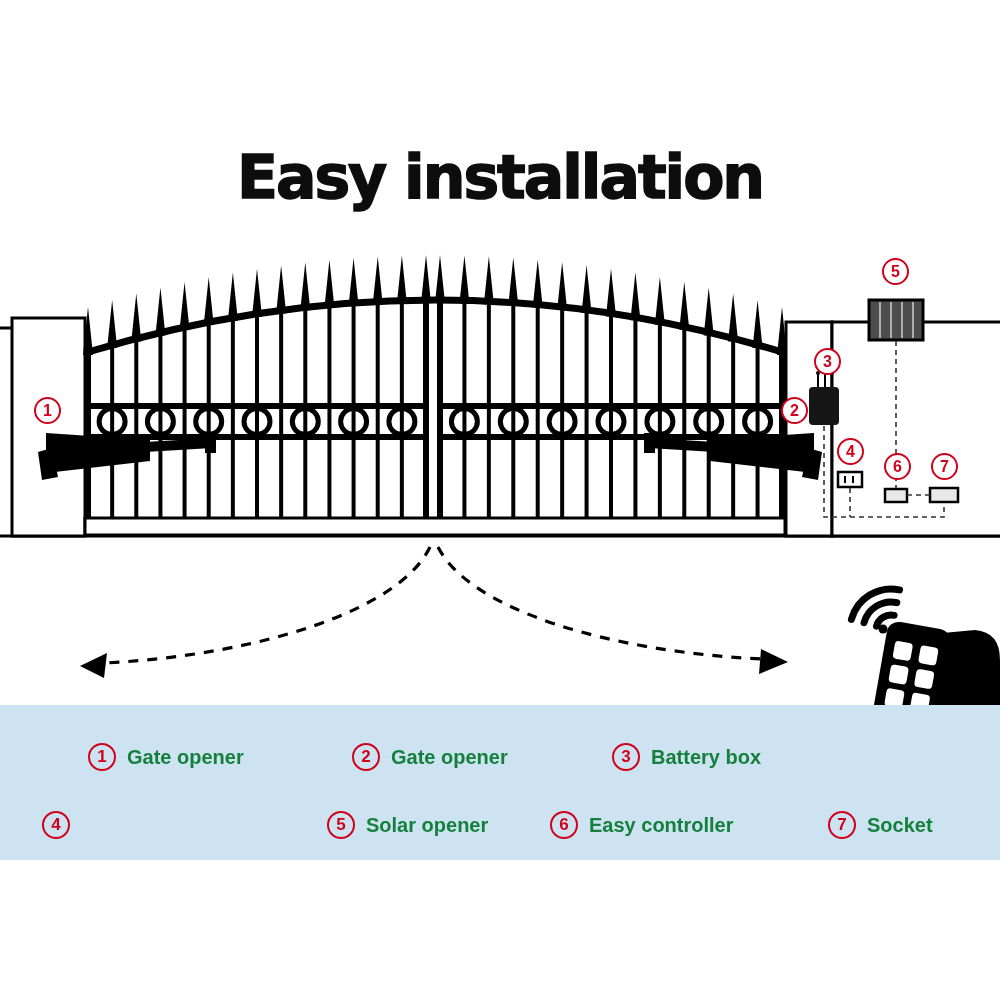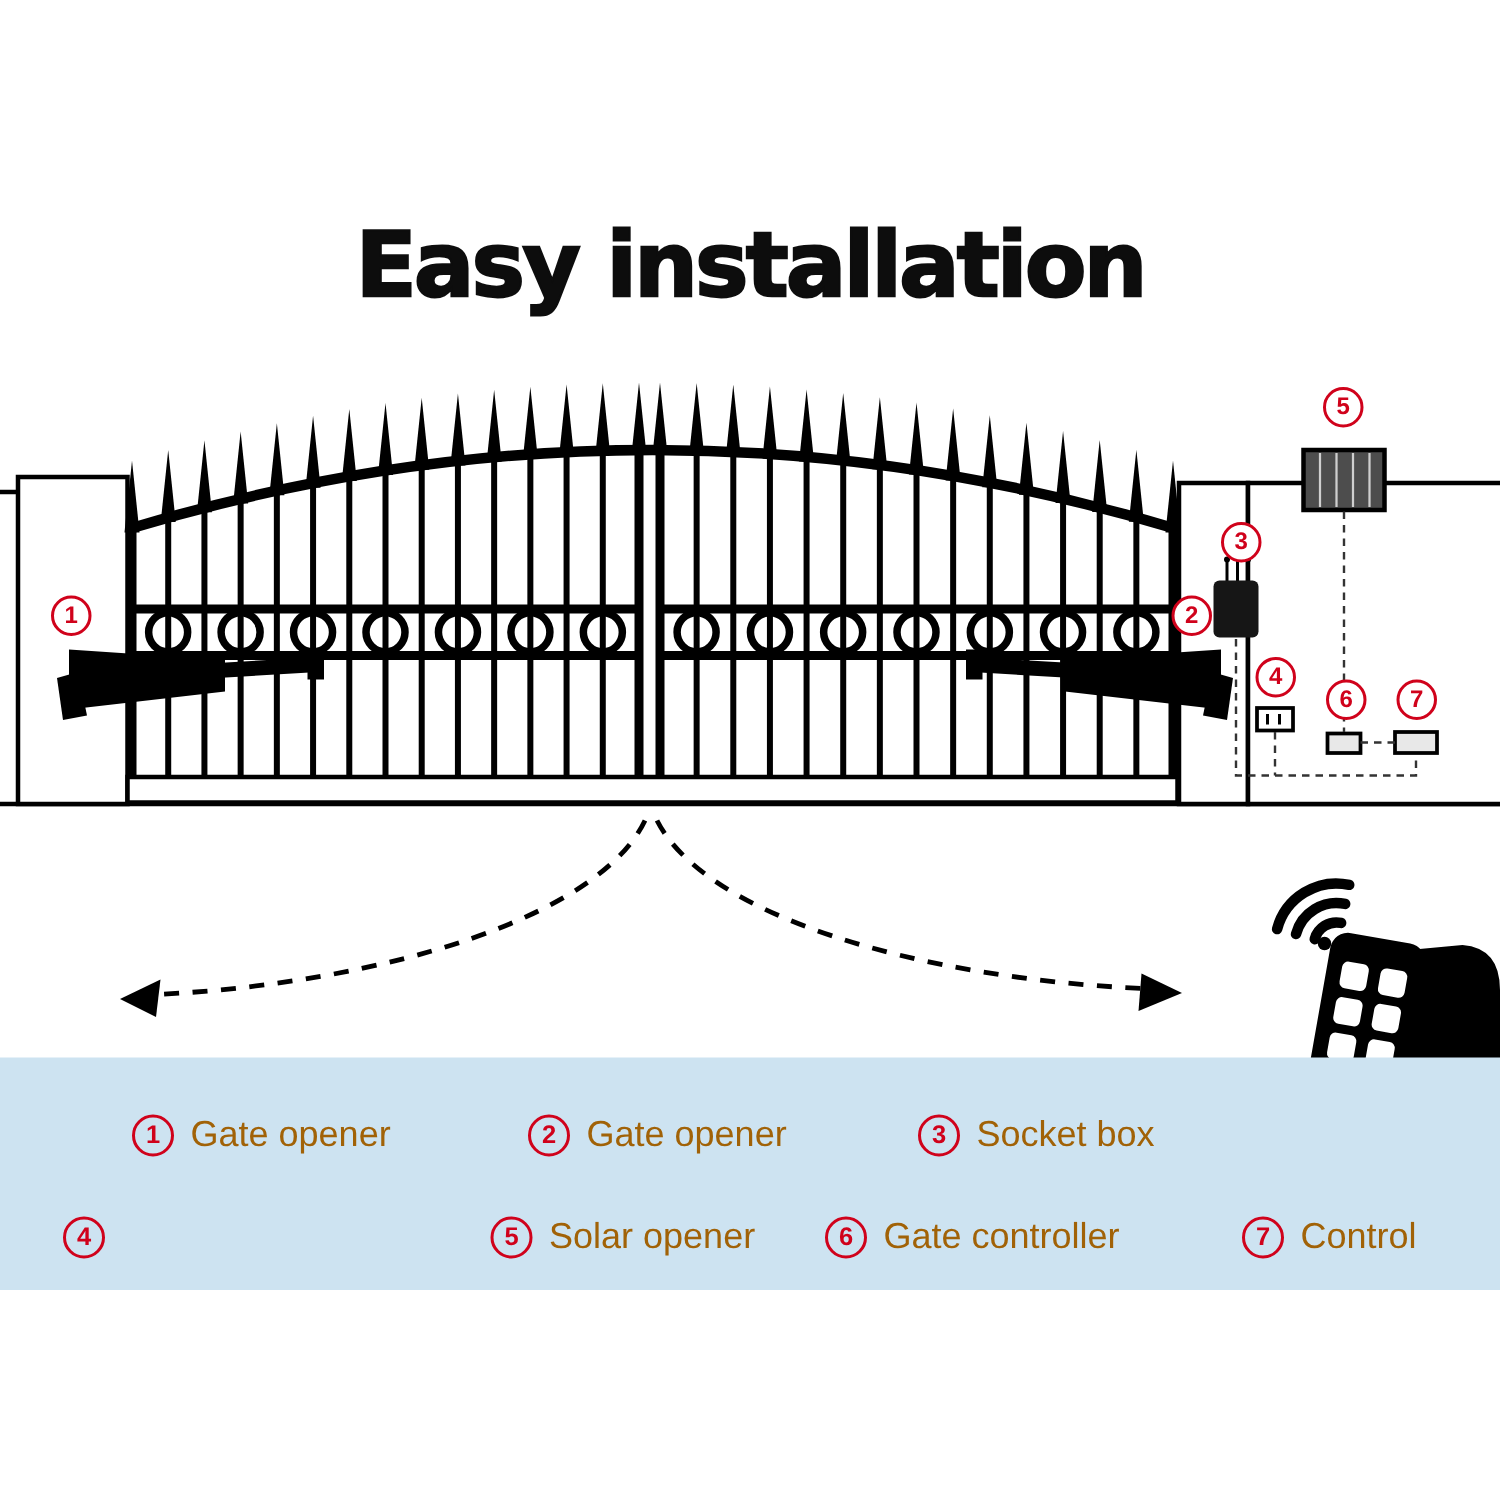--- a/index.html
+++ b/index.html
@@ -34,21 +34,21 @@
     z-index:2;
   }
   .legend-item { position:absolute; display:flex; align-items:center; gap:11px; }
   .legend-badge {
     width:28px; height:28px; flex:0 0 auto;
     border:2.5px solid var(--red,#d0021b); border-radius:50%;
     color:var(--red,#d0021b); font-weight:bold; font-size:17px;
     display:flex; align-items:center; justify-content:center;
     background:transparent;
   }
-  .legend-label { font-size:24px; font-weight:400; color:#a16207; white-space:nowrap; }
+  .legend-label { font-size:20px; font-weight:700; color:#15803d; white-space:nowrap; }
 </style>
 </head>
 <body>
 
 <div class="stage">
 
   <h1 class="title">Easy installation</h1>
 
   <svg class="diagram" width="1000" height="1000" viewBox="0 0 1000 1000">
 
@@ -238,32 +238,32 @@
     <div class="legend-item" style="left:88px;top:38px">
       <span class="legend-badge">1</span>
       <span class="legend-label">Gate opener</span>
     </div>
     <div class="legend-item" style="left:352px;top:38px">
       <span class="legend-badge">2</span>
       <span class="legend-label">Gate opener</span>
     </div>
     <div class="legend-item" style="left:612px;top:38px">
       <span class="legend-badge">3</span>
-      <span class="legend-label">Socket box</span>
+      <span class="legend-label">Battery box</span>
     </div>
     <div class="legend-item" style="left:42px;top:106px">
       <span class="legend-badge">4</span>
     </div>
     <div class="legend-item" style="left:327px;top:106px">
       <span class="legend-badge">5</span>
       <span class="legend-label">Solar opener</span>
     </div>
     <div class="legend-item" style="left:550px;top:106px">
       <span class="legend-badge">6</span>
-      <span class="legend-label">Gate controller</span>
+      <span class="legend-label">Easy controller</span>
     </div>
     <div class="legend-item" style="left:828px;top:106px">
       <span class="legend-badge">7</span>
-      <span class="legend-label">Control</span>
+      <span class="legend-label">Socket</span>
     </div>
   </div>
 
 </div>
 
 </body></html>

